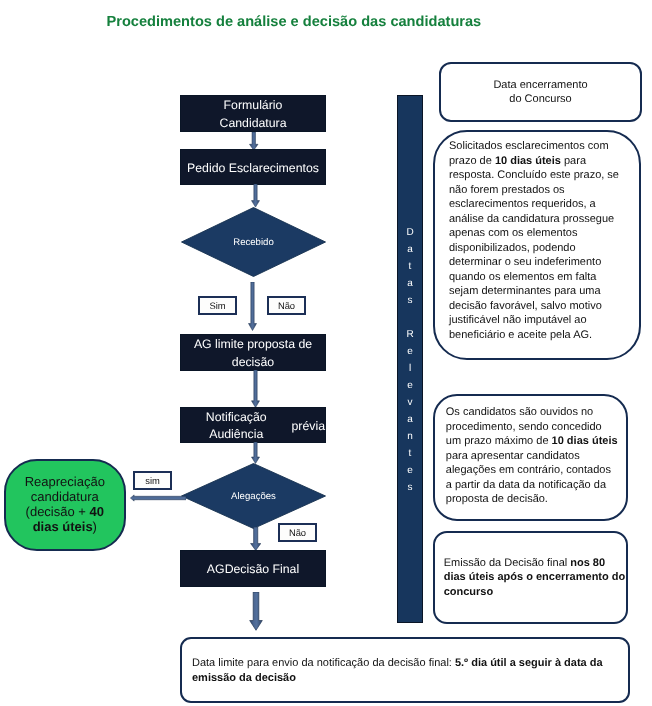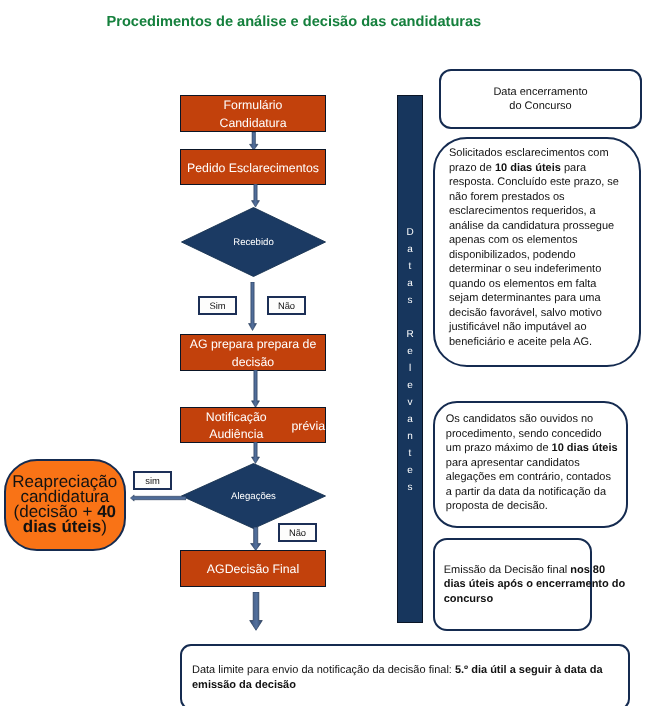--- a/index.html
+++ b/index.html
@@ -3,35 +3,35 @@
 <meta charset="utf-8">
 <style>
   html,body{margin:0;padding:0;}
   body{width:652px;height:706px;background:#ffffff;position:relative;overflow:hidden;
        font-family:"Liberation Sans",sans-serif;-webkit-font-smoothing:antialiased;text-rendering:geometricPrecision;}
   .abs{position:absolute;box-sizing:border-box;}
 
   #title{left:106.5px;top:13.5px;font-size:14.6px;font-weight:bold;color:#15803d;white-space:nowrap;}
 
   
-  .pbox{background:#c2410c;border:1.4px solid #0a1526;color:#ffffff;
+  .pbox{background:#0f172a;border:1.4px solid #0a1526;color:#ffffff;
         display:flex;align-items:center;justify-content:center;text-align:center;
         font-size:12.3px;line-height:17.6px;padding-top:2.6px;}
 
   
   .lbox{background:#fdfdfc;border:2.6px solid #1c2f56;color:#121212;
         display:flex;align-items:center;justify-content:center;font-size:9.4px;}
 
   
   .dia svg{display:block;}
   .dialbl{color:#ffffff;font-size:9.6px;display:flex;align-items:center;justify-content:center;}
 
   
   .nbox{background:#ffffff;border:2.1px solid #152b50;border-radius:15px;
-        color:#121212;font-size:11px;line-height:14.5px;margin-top:7px;}
+        color:#121212;font-size:11px;line-height:14.5px;}
   .nbox.ctr{display:flex;align-items:center;justify-content:center;text-align:center;}
 
   
   #datasbar{background:#17365d;border:1.4px solid #0a1526;}
   .barletter{position:absolute;width:26px;text-align:center;color:#ffffff;
              font-size:10px;font-weight:normal;line-height:10px;}
 
   .arrow{display:block;}
 </style>
 </head>
@@ -85,21 +85,21 @@
 </svg>
 
 <div class="abs lbox" style="left:198px;top:296px;width:39px;height:19px;">
   <span>Sim</span>
 </div>
 <div class="abs lbox" style="left:267px;top:296px;width:39px;height:19px;">
   <span>Não</span>
 </div>
 
 <div class="abs pbox" style="left:180px;top:334px;width:146px;height:37px;flex-direction:column;">
-  <span>AG prepara prepara de</span>
+  <span>AG limite proposta de</span>
   <span>decisão</span>
 </div>
 
 <svg class="abs arrow" style="left:251.3px;top:370px;" width="9" height="38" viewBox="0 0 9 38">
   <path d="M2.85 0 H6.15 V30.8 H8.5 L4.5 37.5 L0.5 30.8 H2.85 Z" fill="url(#arrowGrad)" stroke="#233754" stroke-width="0.55"></path>
 </svg>
 
 <div class="abs pbox" style="left:180px;top:407px;width:146px;height:36px;flex-direction:row;">
   <span>Notificação Audiência</span>
   <span>prévia</span>
@@ -117,23 +117,23 @@
 </div>
 
 <svg class="abs arrow" style="left:130px;top:494px;" width="56" height="8" viewBox="0 0 56 8">
   <path d="M56 2.25 V5.75 H4.1 V7.1 L0.4 4 L4.1 0.9 V2.25 Z" fill="url(#arrowGradH)" stroke="#233754" stroke-width="0.5"></path>
 </svg>
 
 <div class="abs lbox" style="left:133px;top:471px;width:39px;height:19px;">
   <span>sim</span>
 </div>
 
-<div class="abs" style="left:3.8px;top:459px;width:122px;height:92px;background:#f97316;
+<div class="abs" style="left:3.8px;top:459px;width:122px;height:92px;background:#22c55e;
      border:2.1px solid #152b50;border-radius:33px;display:flex;align-items:center;justify-content:center;
-     text-align:center;font-size:17px;line-height:14.8px;color:#121212;">
+     text-align:center;font-size:13px;line-height:14.8px;color:#121212;">
   <div>
     <div>Reapreciação</div>
     <div>candidatura</div>
     <div><span>(decisão + </span><b>40</b></div>
     <div><b>dias úteis</b><span>)</span></div>
   </div>
 </div>
 
 <div class="abs lbox" style="left:278px;top:523px;width:39px;height:19px;">
   <span>Não</span>
@@ -177,19 +177,19 @@
 </div>
 
 <div class="abs nbox" style="left:433px;top:130px;width:208px;height:230px;border-radius:34px;padding:7px 0 0 14px;">
   <div style="width:174px;"><span>Solicitados esclarecimentos com prazo de </span><b>10 dias úteis</b><span> para resposta. Concluído este prazo, se não forem prestados os esclarecimentos requeridos, a análise da candidatura prossegue apenas com os elementos disponibilizados, podendo determinar o seu indeferimento quando os elementos em falta sejam determinantes para uma decisão favorável, salvo motivo justificável não imputável ao beneficiário e aceite pela AG.</span></div>
 </div>
 
 <div class="abs nbox" style="left:433px;top:394px;width:195px;height:127px;border-radius:24px;padding:9px 0 0 10.8px;">
   <div style="width:173px;"><span>Os candidatos são ouvidos no procedimento, sendo concedido um prazo máximo de </span><b>10 dias úteis</b><span> para apresentar candidatos alegações em contrário, contados a partir da data da notificação da proposta de decisão.</span></div>
 </div>
 
-<div class="abs nbox" style="left:433px;top:531px;width:159px;height:93px;border-radius:14px;padding:22.5px 0 0 8.7px;">
+<div class="abs nbox" style="left:433px;top:531px;width:195px;height:93px;border-radius:14px;padding:22.5px 0 0 8.7px;">
   <div style="width:184px;"><span>Emissão da Decisão final </span><b>nos 80 dias úteis após o encerramento do concurso</b></div>
 </div>
 
 <div class="abs nbox" style="left:180px;top:637px;width:450px;height:66px;border-radius:11px;padding:17px 0 0 10px;">
   <div style="width:425px;"><span>Data limite para envio da notificação da decisão final: </span><b>5.º dia útil a seguir à data da emissão da decisão</b></div>
 </div>
 
 </body></html>

